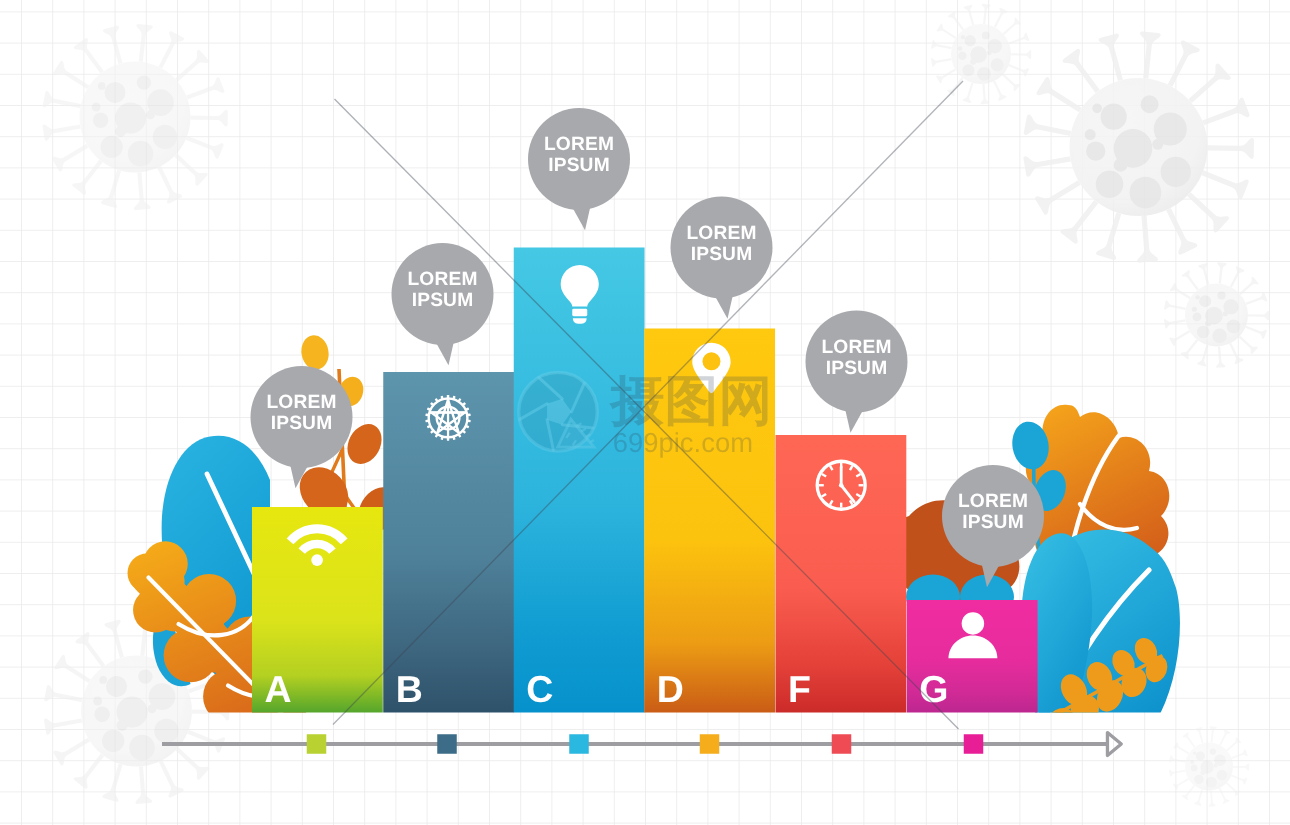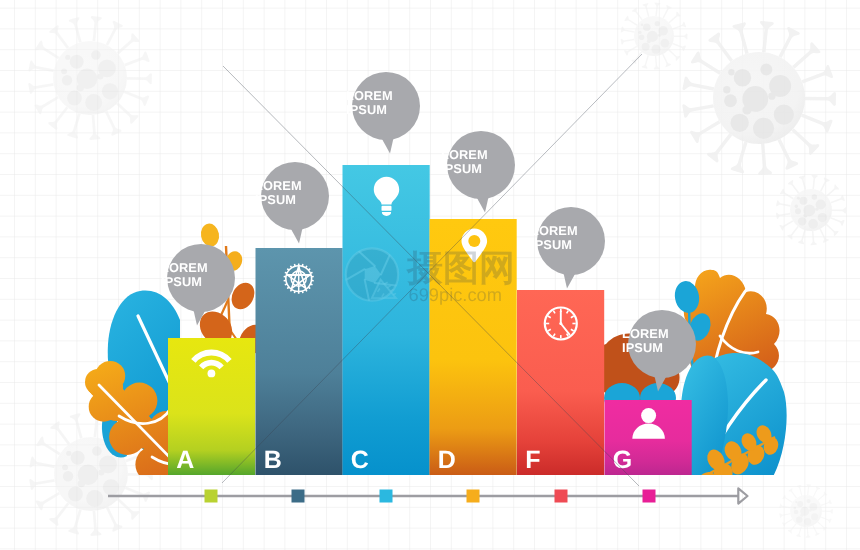--- a/index.html
+++ b/index.html
@@ -2,21 +2,21 @@
 <html><head>
 <meta charset="utf-8">
 <style>
   html,body{margin:0;padding:0;background:#ffffff;}
   body{width:860px;height:550px;overflow:hidden;
        font-family:"Liberation Sans",sans-serif;-webkit-font-smoothing:antialiased;text-rendering:geometricPrecision;}
   #stage{position:relative;width:860px;height:550px;overflow:hidden;background:#ffffff;}
   .layer{position:absolute;left:0;top:0;width:860px;height:550px;}
   .bar-letter{position:absolute;color:#fff;font-weight:bold;font-size:25px;line-height:18px;}
   .bubble-text{position:absolute;color:#fff;font-weight:bold;font-size:12.8px;
-               line-height:14.4px;letter-spacing:0.1px;}
+               line-height:14.4px;text-align:center;letter-spacing:0.1px;}
 </style>
 </head>
 <body>
 
 <div id="stage">
 
   <svg class="layer" width="860" height="550" viewBox="0 0 860 550">
     <defs>
       <pattern id="gridpat" width="20.8" height="20.8" patternUnits="userSpaceOnUse" x="14" y="7.6">
         <path d="M 20.8 0 L 0 0 0 20.8" fill="none" stroke="#e9e9e9" stroke-width="1"></path>

